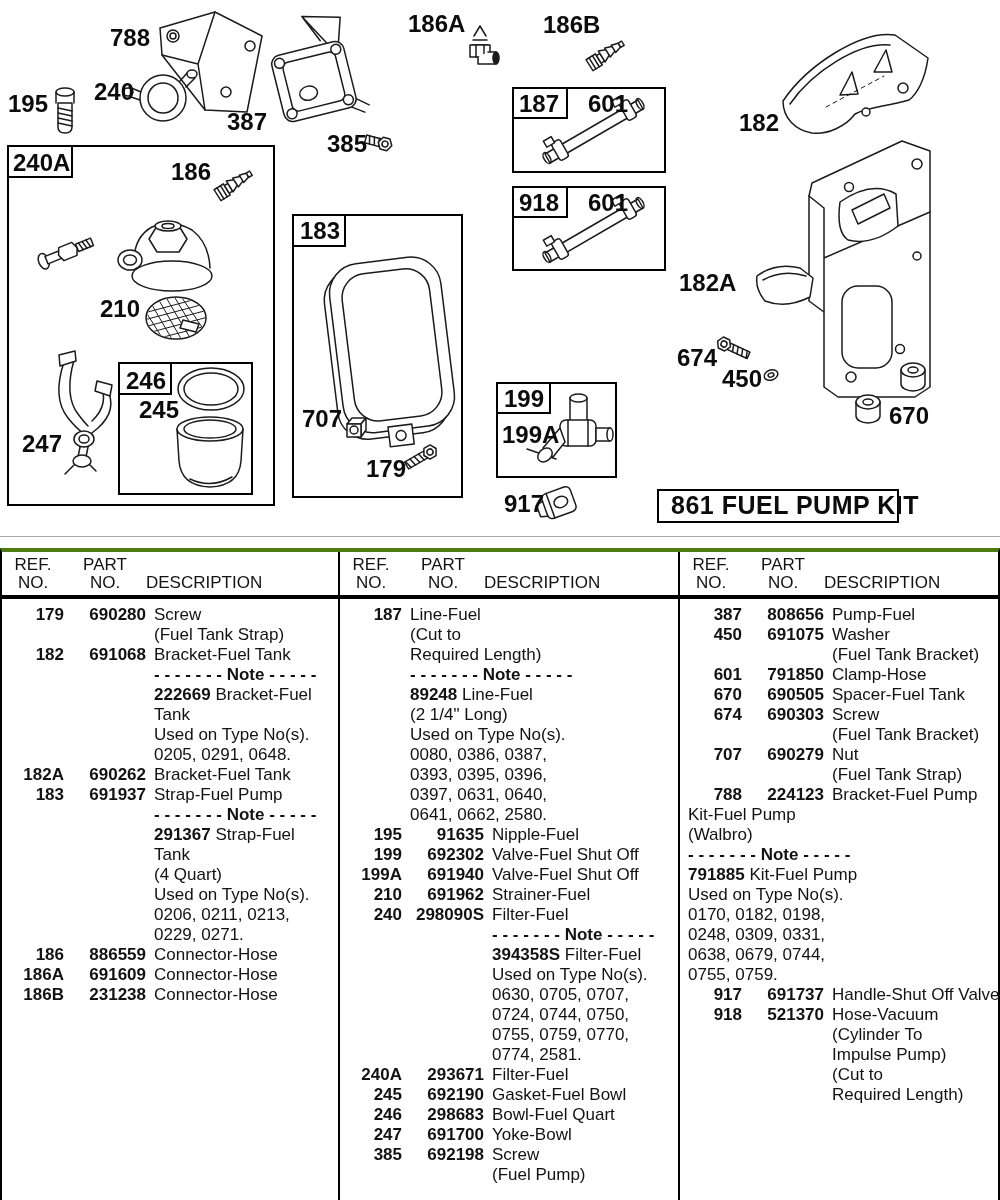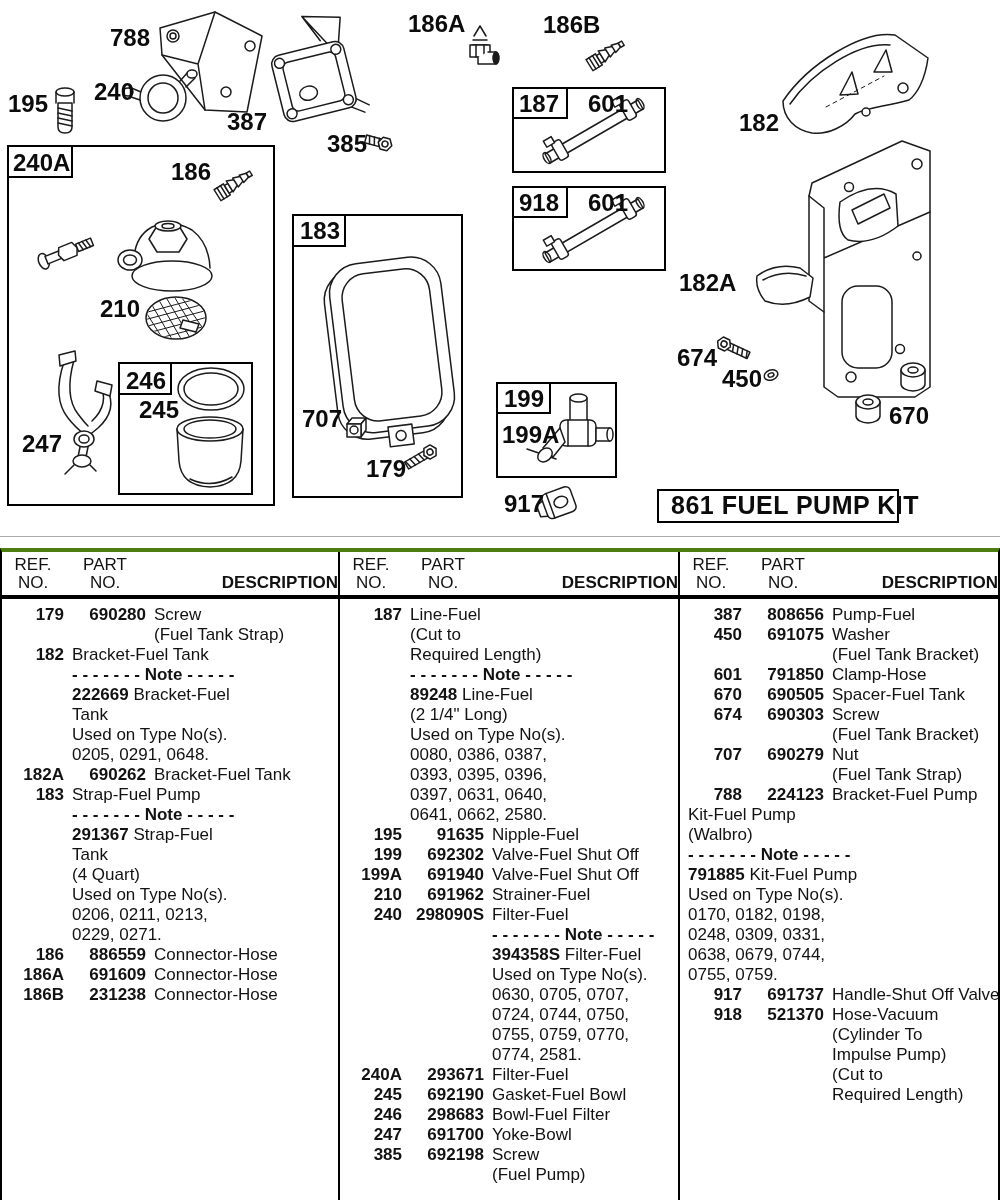--- a/index.html
+++ b/index.html
@@ -13,21 +13,21 @@
 
   .table-area { width:1000px; height:664px; border-top:1px solid #a9a9a9; }
   .tgrid { margin-top:11px; display:grid; grid-template-columns:336px 340px 1fr;
     border-top:4px solid #4d7c0f; border-left:2px solid #000; border-right:2px solid #000;
     height:656px; overflow:hidden; }
   .tcol { overflow:hidden; }
   .tcol + .tcol { border-left:2px solid #000; }
   .thead { display:grid; grid-template-columns:62px 82px 1fr;
     border-bottom:4px solid #000; padding:4px 0 3px; font-size:17px; line-height:18px; }
   .thead .hc { text-align:center; }
-  .thead .hdesc { align-self:end; text-align:right;font-weight:bold; }
+  .thead .hdesc { align-self:end; text-align:left; }
   .rows { padding-top:6px; font-size:17px; line-height:20px; }
   .row { display:grid; grid-template-columns:62px 82px 1fr; }
   .cref, .cpart { font-weight:bold; text-align:right; white-space:nowrap; }
   .cdesc { padding-left:8px; white-space:nowrap; }
   .cdesc .b { font-weight:bold; }
 </style>
 </head>
 <body>
 
 <div class="diagram">
@@ -340,38 +340,40 @@
           <div class="row">
             <div class="cref">179</div>
             <div class="cpart">690280</div>
             <div class="cdesc">
               <div>Screw</div>
               <div>(Fuel Tank Strap)</div>
             </div>
           </div>
           <div class="row">
             <div class="cref">182</div>
+            <div class="cpart">691068</div>
             <div class="cdesc">
               <div>Bracket-Fuel Tank</div>
               <div><span class="b">- - - - - - -  Note  - - - - -</span></div>
               <div><span class="b">222669</span><span> Bracket-Fuel</span></div>
               <div>Tank</div>
               <div>Used on Type No(s).</div>
               <div>0205, 0291, 0648.</div>
             </div>
           </div>
           <div class="row">
             <div class="cref">182A</div>
             <div class="cpart">690262</div>
             <div class="cdesc">
               <div>Bracket-Fuel Tank</div>
             </div>
           </div>
           <div class="row">
             <div class="cref">183</div>
+            <div class="cpart">691937</div>
             <div class="cdesc">
               <div>Strap-Fuel Pump</div>
               <div><span class="b">- - - - - - -  Note  - - - - -</span></div>
               <div><span class="b">291367</span><span> Strap-Fuel</span></div>
               <div>Tank</div>
               <div>(4 Quart)</div>
               <div>Used on Type No(s).</div>
               <div>0206, 0211, 0213,</div>
               <div>0229, 0271.</div>
             </div>
@@ -475,21 +477,21 @@
             <div class="cref">245</div>
             <div class="cpart">692190</div>
             <div class="cdesc">
               <div>Gasket-Fuel Bowl</div>
             </div>
           </div>
           <div class="row">
             <div class="cref">246</div>
             <div class="cpart">298683</div>
             <div class="cdesc">
-              <div>Bowl-Fuel Filter</div>
+              <div>Bowl-Fuel Quart</div>
             </div>
           </div>
           <div class="row">
             <div class="cref">247</div>
             <div class="cpart">691700</div>
             <div class="cdesc">
               <div>Yoke-Bowl</div>
             </div>
           </div>
           <div class="row">

